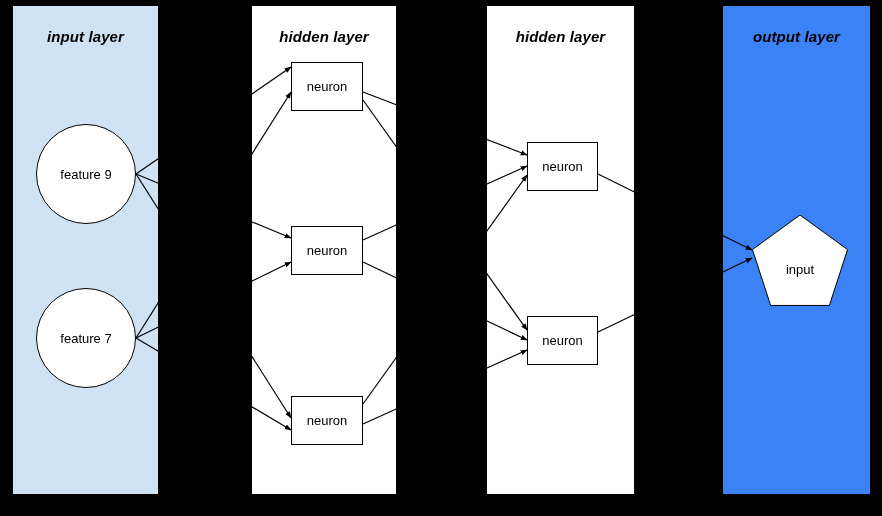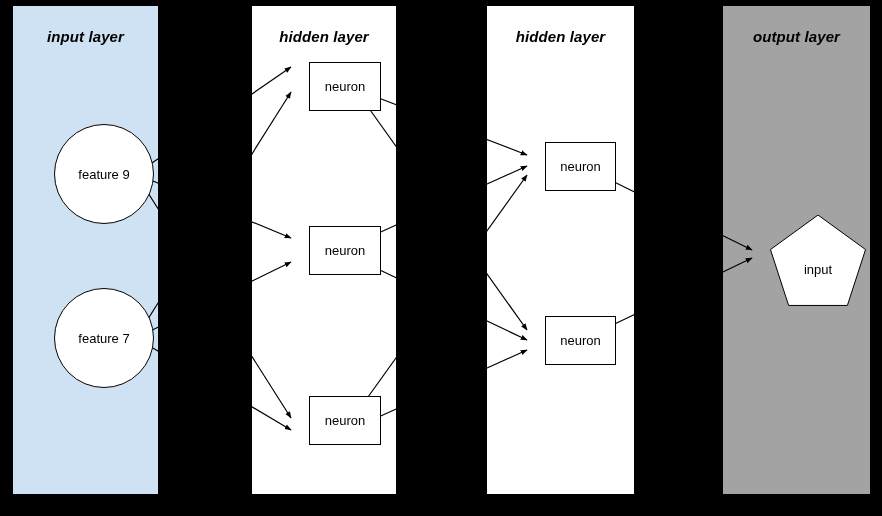--- a/index.html
+++ b/index.html
@@ -43,21 +43,20 @@
   }
   .node {
     position: absolute;
     box-sizing: border-box;
     display: flex;
     align-items: center;
     justify-content: center;
     font-size: 13px;
     color: #000000;
     background: #ffffff;
-    margin-left: 18px;
   }
   .node-box {
     border: 1px solid #000000;
   }
   .node-circle {
     border: 1px solid #000000;
     border-radius: 50%;
   }
   .node-pent {
     background: transparent;
@@ -81,21 +80,21 @@
   <div id="panels">
       <div class="panel" style="left: 13px; top: 6px; width: 145px; height: 488px; background: rgb(207, 226, 243);">
         <div class="panel-title" style="top: 22px;">input layer</div>
       </div>
       <div class="panel" style="left: 252px; top: 6px; width: 144px; height: 488px; background: rgb(255, 255, 255);">
         <div class="panel-title" style="top: 22px;">hidden layer</div>
       </div>
       <div class="panel" style="left: 487px; top: 6px; width: 147px; height: 488px; background: rgb(255, 255, 255);">
         <div class="panel-title" style="top: 22px;">hidden layer</div>
       </div>
-      <div class="panel" style="left: 723px; top: 6px; width: 147px; height: 488px; background: #a3a3a3;">
+      <div class="panel" style="left: 723px; top: 6px; width: 147px; height: 488px; background: #3b82f6;">
         <div class="panel-title" style="top: 22px;">output layer</div>
       </div>
     </div>
 
   <svg class="edge-layer" id="edge-layer" width="882" height="516" viewBox="0 0 882 516">
       <defs>
         <marker id="arrow" viewBox="0 0 10 10" refX="9" refY="5" markerWidth="7" markerHeight="7" orient="auto-start-reverse" markerUnits="userSpaceOnUse">
           <path d="M 0 1.2 L 10 5 L 0 8.8 z" fill="#000000"></path>
         </marker>
         <clipPath id="panelclip">

